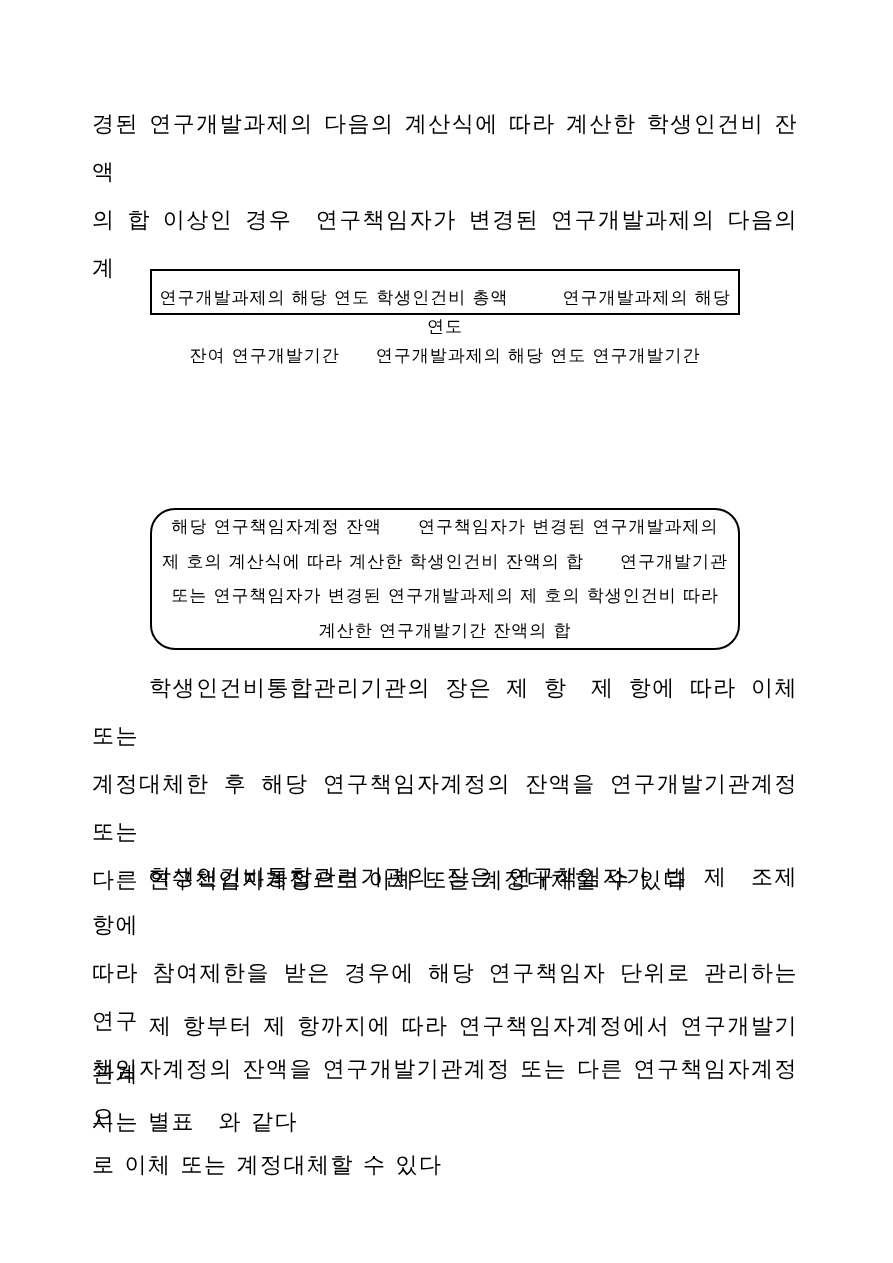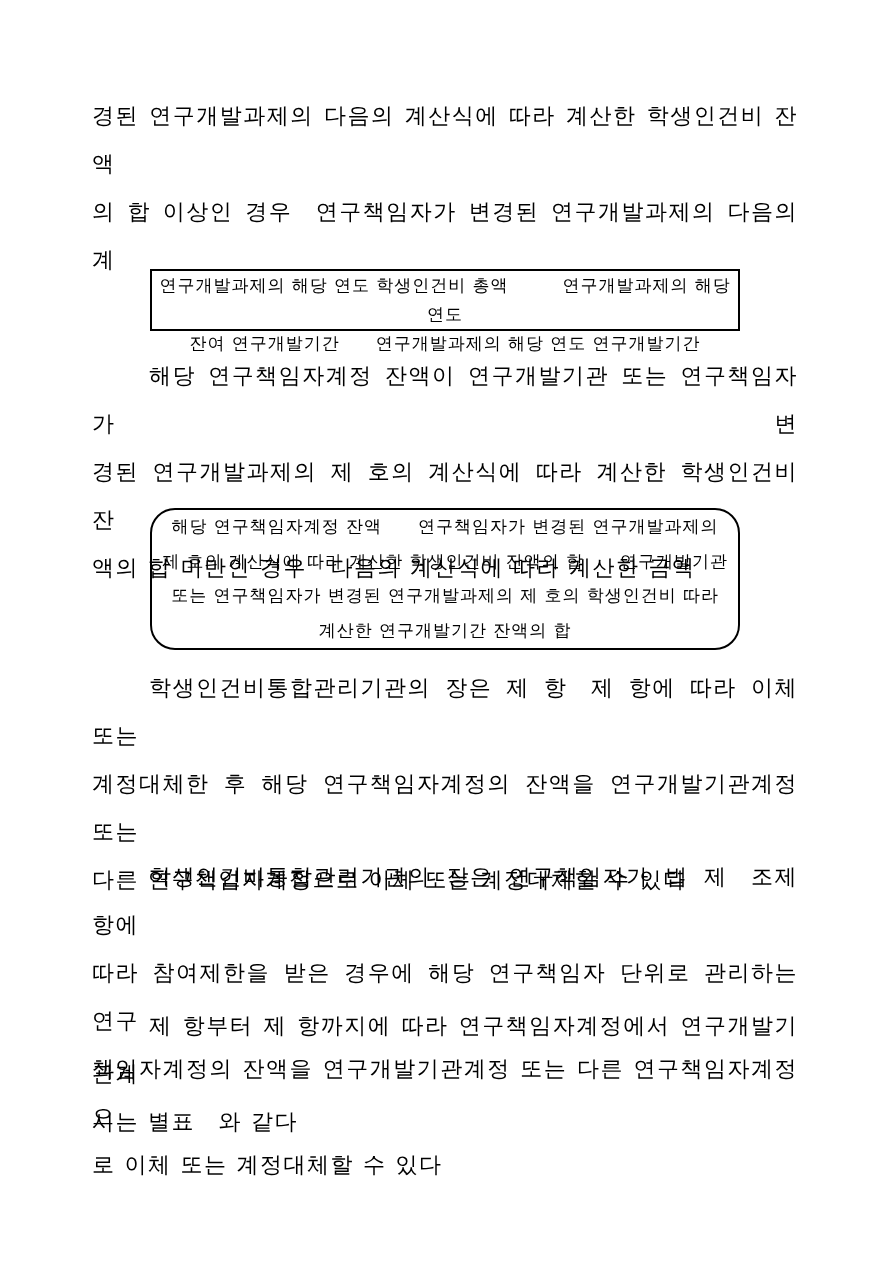--- a/index.html
+++ b/index.html
@@ -29,61 +29,56 @@
     white-space: normal;
     text-align: justify;
     text-align-last: justify;
   }
   .line.last {
     text-align-last: left;
   }
   .line.first {
     text-indent: 57px;
   }
-  .p1 { top: 92px; }
+  .p1 { top: 100px; }
   .p2 { top: 352px; }
   .p3 { top: 664px; }
   .p4 { top: 853px; }
   .p5 { top: 1002px; }
   .fbox {
     position: absolute;
     left: 150px;
     width: 590px;
     box-sizing: border-box;
     border: 2px solid #000000;
     text-align: center;
     font-size: 17px;
     letter-spacing: 1px;
     word-spacing: 1px;
   }
-  .box1 { top: 269px; height: 62px; padding-top: 0; }
+  .box1 { top: 269px; height: 46px; padding-top: 12px; }
   .box1 .bline { line-height: 29px; }
   .box2 { top: 508px; height: 142px; border-radius: 25px; }
   .box2 .bline { line-height: 34.5px; }
 </style>
 </head>
 <body>
 
 <div class="page">
 
   <div class="para p1">
     <div class="line">경된 연구개발과제의 다음의 계산식에 따라 계산한 학생인건비 잔액</div>
     <div class="line">의 합 이상인 경우 연구책임자가 변경된 연구개발과제의 다음의 계</div>
   </div>
 
   <div class="fbox box1">
     <div class="bline">연구개발과제의 해당 연도 학생인건비 총액   연구개발과제의 해당 연도</div>
     <div class="bline">잔여 연구개발기간  연구개발과제의 해당 연도 연구개발기간</div>
   </div>
 
-  <div class="para p2">
-    <div class="line first">해당 연구책임자계정 잔액이 연구개발기관 또는 연구책임자가 변</div>
-    <div class="line">경된 연구개발과제의 제 호의 계산식에 따라 계산한 학생인건비 잔</div>
-    <div class="line last">액의 합 미만인 경우 다음의 계산식에 따라 계산한 금액</div>
-  </div>
 
   <div class="fbox box2">
     <div class="bline">해당 연구책임자계정 잔액  연구책임자가 변경된 연구개발과제의</div>
     <div class="bline">제 호의 계산식에 따라 계산한 학생인건비 잔액의 합  연구개발기관</div>
     <div class="bline">또는 연구책임자가 변경된 연구개발과제의 제 호의 학생인건비 따라</div>
     <div class="bline">계산한 연구개발기간 잔액의 합</div>
   </div>
 
   <div class="para p3">
     <div class="line first">학생인건비통합관리기관의 장은 제 항 제 항에 따라 이체 또는</div>

